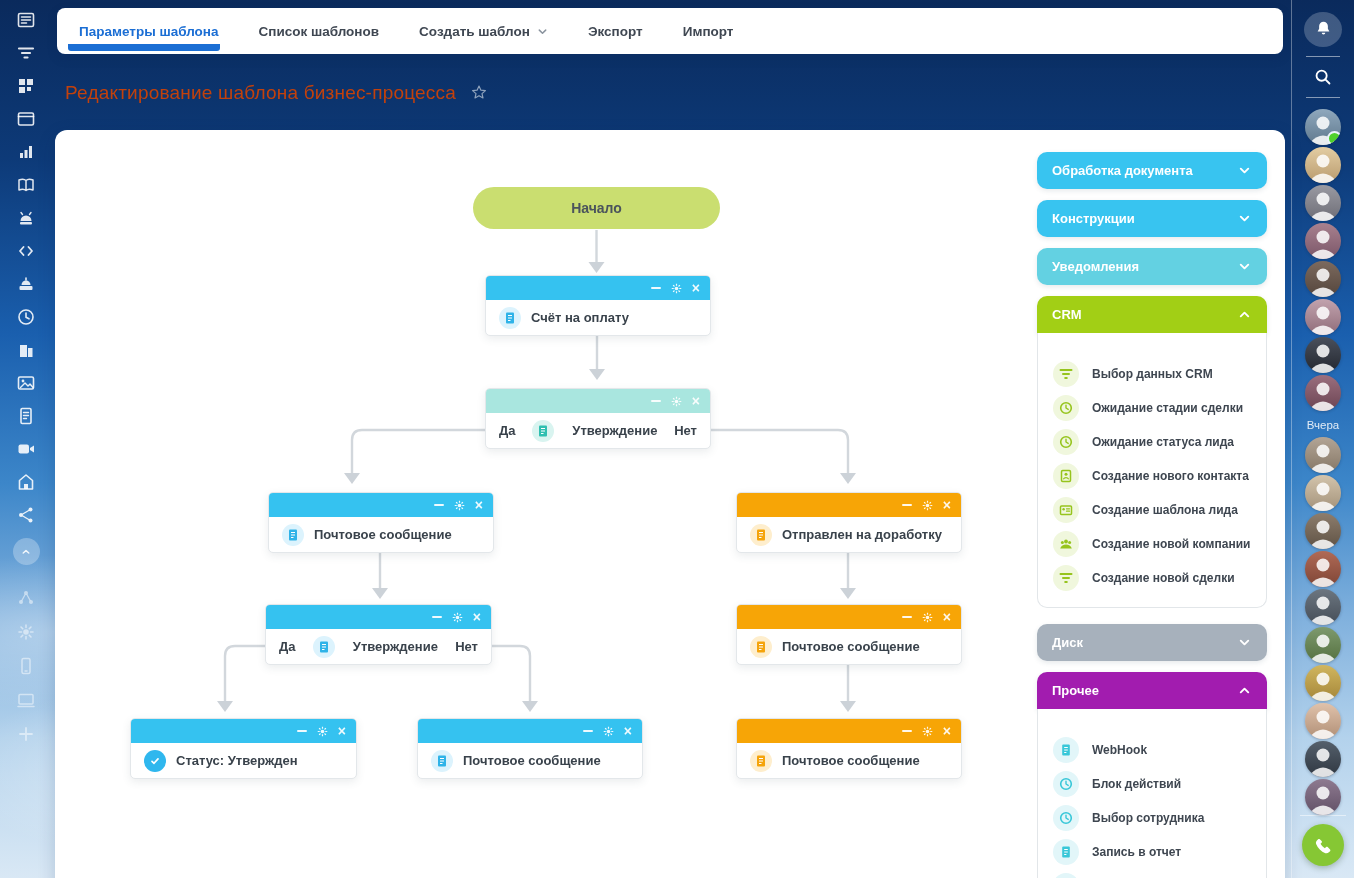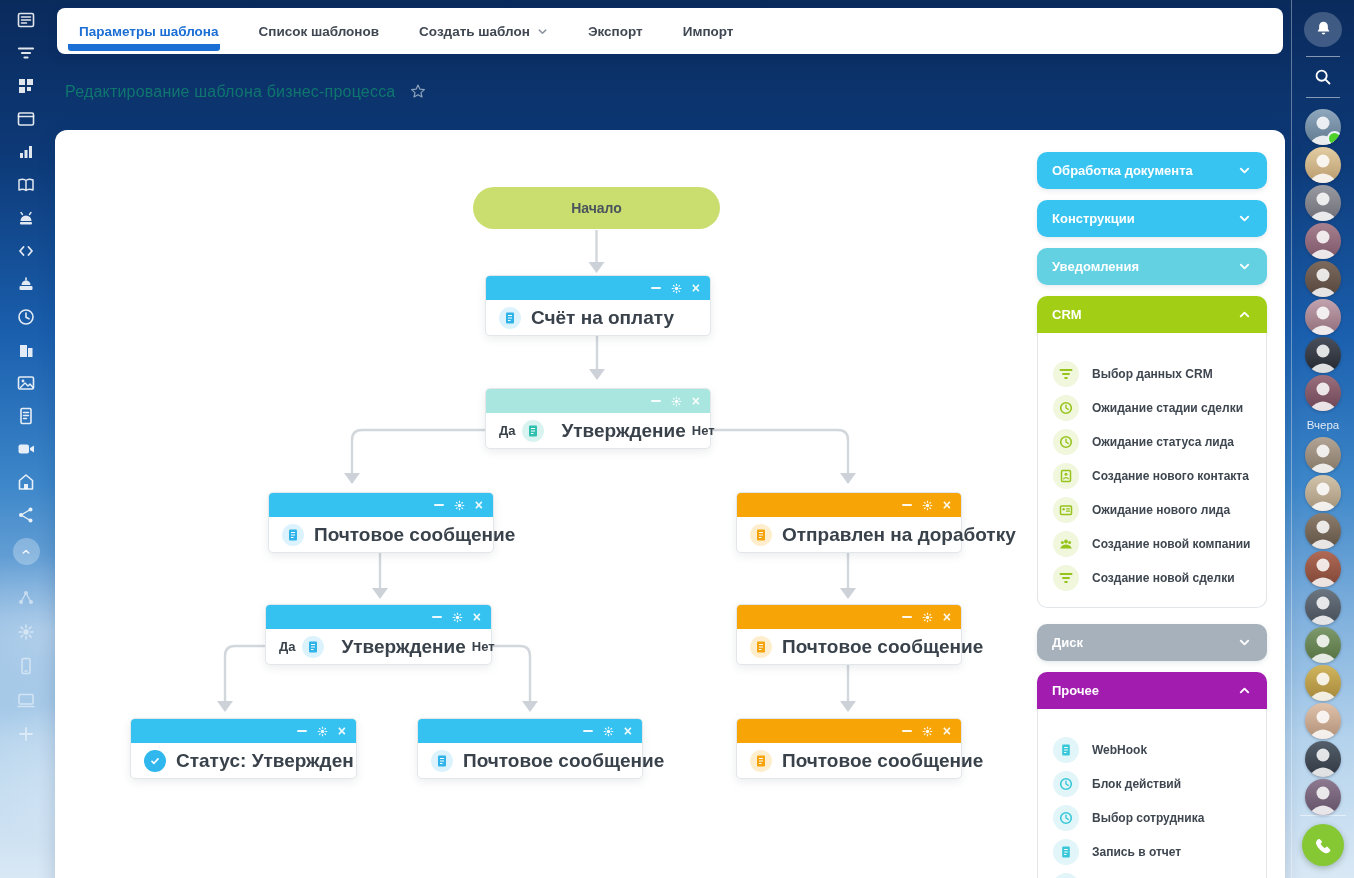--- a/index.html
+++ b/index.html
@@ -25,21 +25,21 @@
   
   .tabbar{position:absolute;left:57px;top:8px;width:1226px;height:46px;background:#fff;border-radius:8px;
     box-shadow:0 4px 10px rgba(10,40,90,.25);display:flex;align-items:center;gap:40px;padding:0 0 0 22px;box-sizing:border-box;}
   .tab{font-size:13.5px;font-weight:600;color:#3f4752;cursor:pointer;display:flex;align-items:center;gap:7px;white-space:nowrap}
   .tab.active{color:#1b6ed4;font-weight:700}
   .tab-underline{position:absolute;left:68px;top:44px;width:152px;height:7px;background:#1b6ed4;border-radius:0 0 3px 3px;}
   .tab .chev{width:11px;height:11px;color:#8a939e}
 
   
   .title-row{position:absolute;left:65px;top:82px;display:flex;align-items:center;gap:13px;}
-  .page-title{font-size:16px;font-weight:400;color:#0f766e;letter-spacing:.2px}
+  .page-title{font-size:19px;font-weight:400;color:#c2410c;letter-spacing:.2px}
   .fav-star{width:20px;height:20px;color:#8fa3bd;cursor:pointer}
 
   
   .canvas{position:absolute;left:55px;top:130px;width:1230px;height:790px;background:#fff;border-radius:12px;
     box-shadow:0 6px 18px rgba(10,40,90,.18);}
 
   
   .wires{position:absolute;left:0;top:0;width:1230px;height:790px;pointer-events:none}
   .wires path{stroke:#d2d7dc;stroke-width:2.4;fill:none}
   .wires polygon{fill:#ccd2d8}
@@ -50,21 +50,21 @@
   .node{position:absolute;background:#fff;border:1px solid #e3e7ea;border-radius:5px;box-shadow:0 3px 9px rgba(60,75,90,.10);cursor:pointer}
   .nhead{height:24px;border-radius:4px 4px 0 0;display:flex;align-items:center;justify-content:flex-end;gap:10px;padding:0 10px;color:#fff;}
   .nhead.blue{background:#35c2f0}.nhead.teal{background:#a9e6df}.nhead.orange{background:#f7a506}
   .nmin{width:10px;height:2px;background:currentColor;border-radius:1px;opacity:.92;cursor:pointer}
   .gicon{width:11px;height:11px;opacity:.92;cursor:pointer}
   .gicon circle{fill:currentColor}.gicon path{stroke:currentColor;stroke-width:1.3;fill:none}
   .nclose{font-size:14px;font-weight:700;line-height:1;opacity:.92;cursor:pointer}
   .nbody{height:35px;display:flex;align-items:center;gap:10px;padding:0 13px;}
   .nbody.branch{justify-content:space-between;gap:6px}
   .ncenter{display:flex;align-items:center;gap:18px}
-  .nlabel{font-size:19px;font-weight:700;color:#39424b;white-space:nowrap}
+  .nlabel{font-size:13px;font-weight:700;color:#39424b;white-space:nowrap}
   .yn{font-size:13px;font-weight:700;color:#39424b}
   .nicon{width:22px;height:22px;border-radius:50%;flex:none;display:flex;align-items:center;justify-content:center}
   .nicon svg{width:14px;height:14px}
   .nicon.blue{background:#dcf3fd;color:#2fb3e8}
   .nicon.teal{background:#d9f4f0;color:#2fbfb0}
   .nicon.orange{background:#feeecd;color:#f5a40b}
   .nicon.check{background:#2fb7ee}
   .docg rect{fill:currentColor}.docg path{stroke:#fff;stroke-width:1;fill:none}
 
   
@@ -550,21 +550,21 @@
         <span class="pitem-label">Создание нового контакта</span>
       </div>
       <div class="pitem">
         <span class="picon green">
             <svg viewBox="0 0 14 14">
               <rect class="st" x="1.5" y="3" width="11" height="8.5" rx="1" stroke-width="1.5"></rect>
               <circle cx="4.6" cy="6.3" r="1.2" fill="currentColor"></circle>
               <path class="st" d="M7.5 5.8h3M7.5 8.2h3" stroke-width="1.2"></path>
             </svg>
           </span>
-        <span class="pitem-label">Ожидание нового лида</span>
+        <span class="pitem-label">Создание шаблона лида</span>
       </div>
       <div class="pitem">
         <span class="picon green">
             <svg viewBox="0 0 14 14">
               <circle cx="7" cy="4.5" r="1.9" fill="currentColor"></circle>
               <circle cx="3.4" cy="5.6" r="1.5" fill="currentColor"></circle>
               <circle cx="10.6" cy="5.6" r="1.5" fill="currentColor"></circle>
               <path d="M1.2 11.5c.8-2.6 3.2-4 5.8-4s5 1.4 5.8 4z" fill="currentColor"></path>
             </svg>
           </span>

